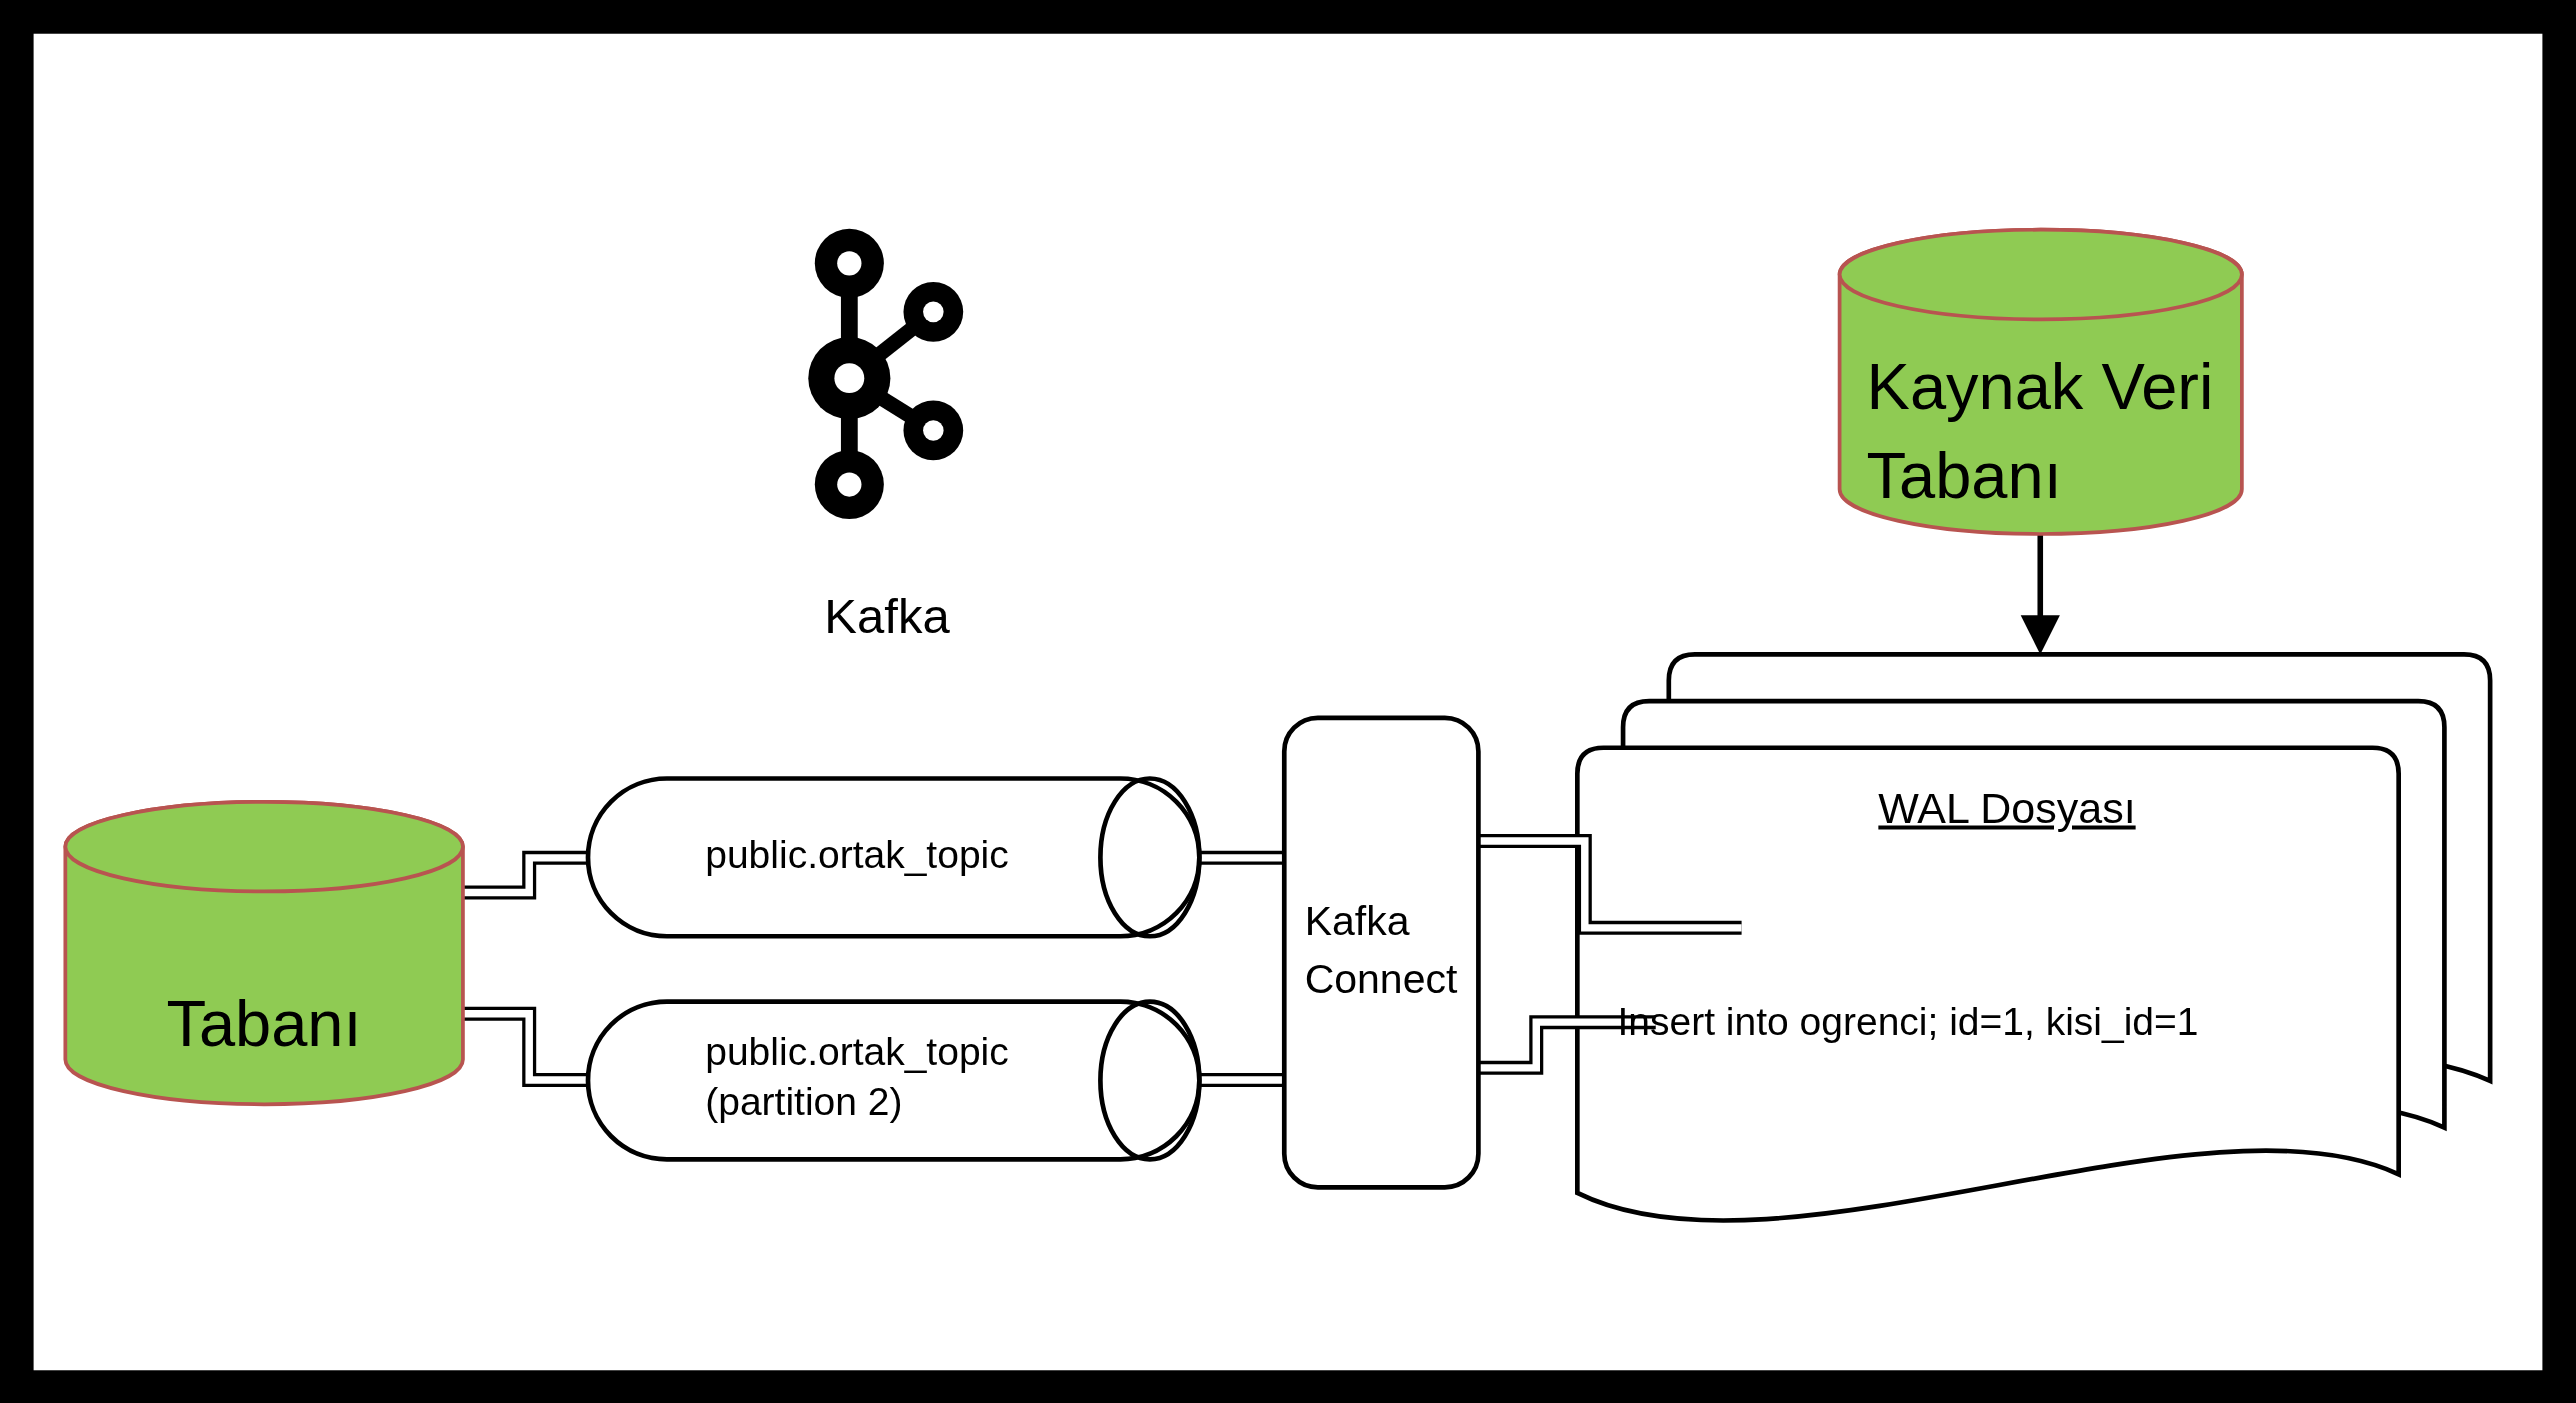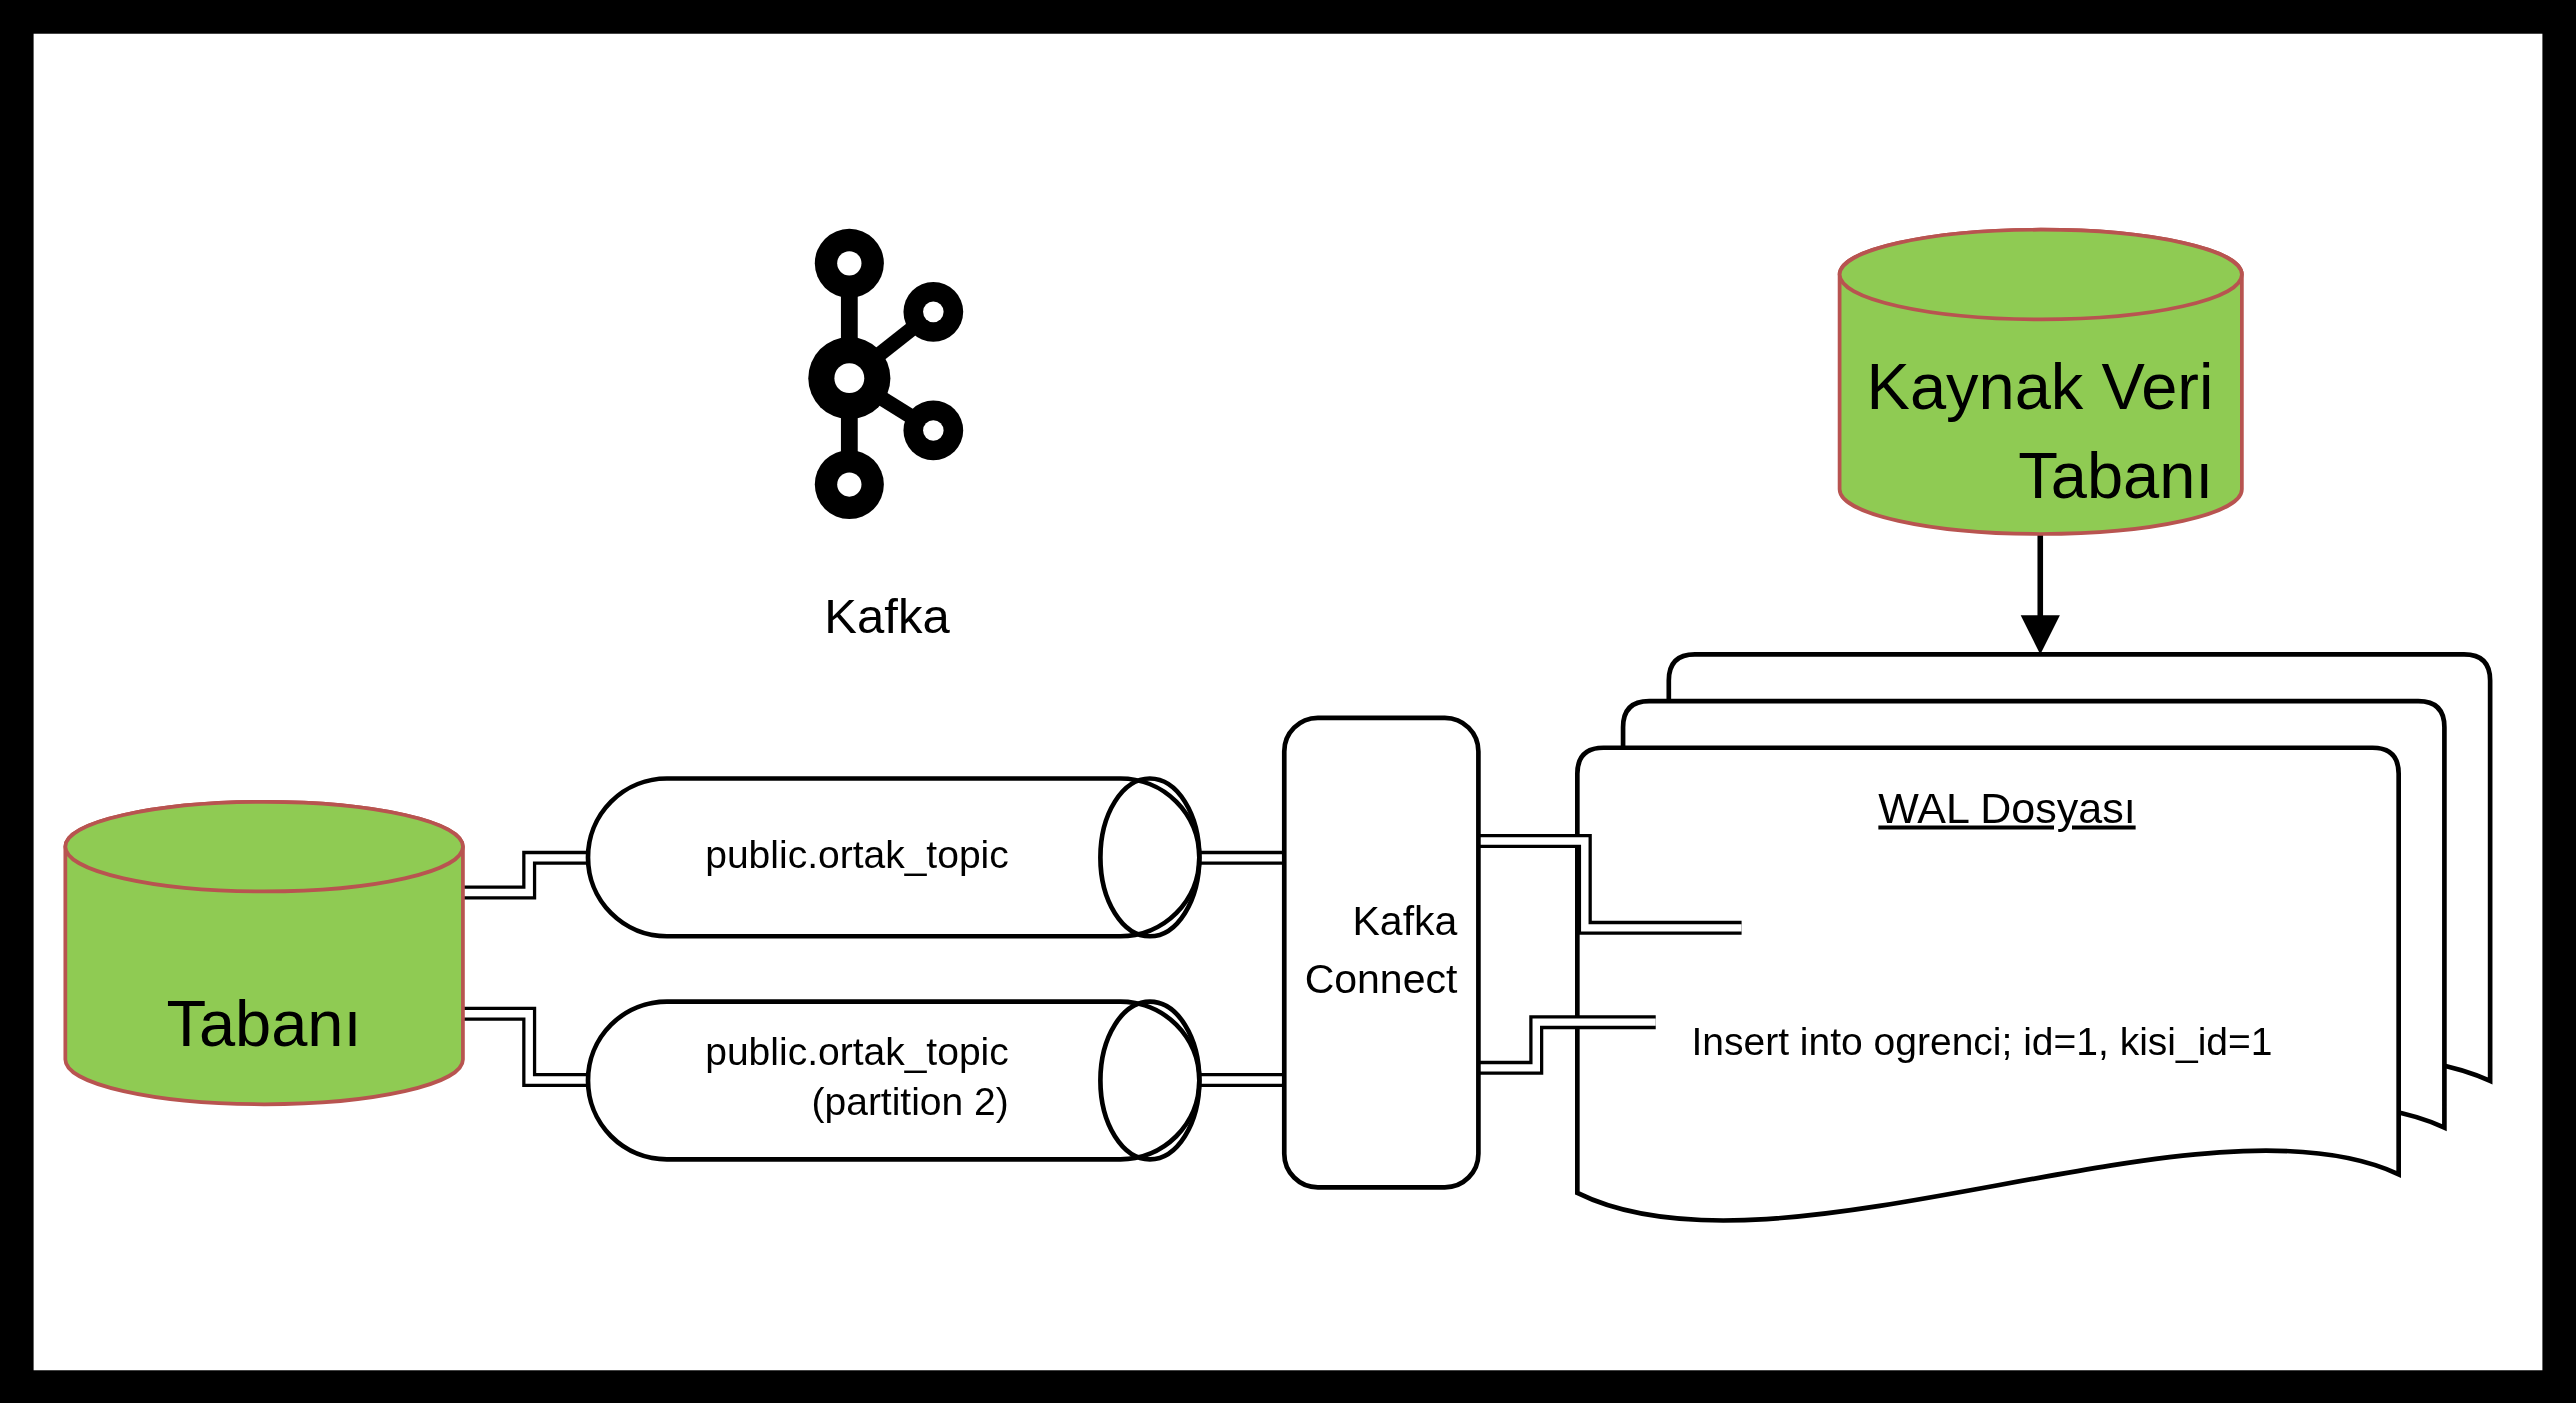--- a/index.html
+++ b/index.html
@@ -8,21 +8,21 @@
     background: #000000;
     position: relative;
     overflow: hidden;
     font-family: "Liberation Sans", "DejaVu Sans", sans-serif;
   }
   .stage { position: absolute; inset: 0; }
   svg.scene { position: absolute; left: 0; top: 0; }
   .label {
     position: absolute;
     transform: translate(-50%, -50%);
-    text-align: right;
+    text-align: left;
     color: #000;
     white-space: nowrap;
     font-family: "Liberation Sans", "DejaVu Sans", sans-serif;
   }
   .db-label   { font-size: 65px; line-height: 89px; }
   .pipe-label { font-size: 39px; line-height: 50px; }
   .kc-label   { font-size: 41px; line-height: 58px; }
   .wal-title  { font-size: 43px; text-decoration: underline; }
   .wal-entry  { font-size: 39px; }
   .kafka-word { font-size: 49px; }
@@ -133,16 +133,16 @@
   </div>
 
   <div class="label pipe-label" style="left:857px; top:1077px;">
     <div>public.ortak_topic</div>
     <div>(partition 2)</div>
   </div>
 
   <div class="label wal-title" style="left:2007px; top:808px;">WAL Dosyası</div>
 
 
-  <div class="label wal-entry" style="left:1982px; top:1022px;margin-top:20px;">Insert into ogrenci; id=1, kisi_id=1</div>
+  <div class="label wal-entry" style="left:1908px; top:1022px;">Insert into ogrenci; id=1, kisi_id=1</div>
 
 </div>
 
 
 </body></html>

